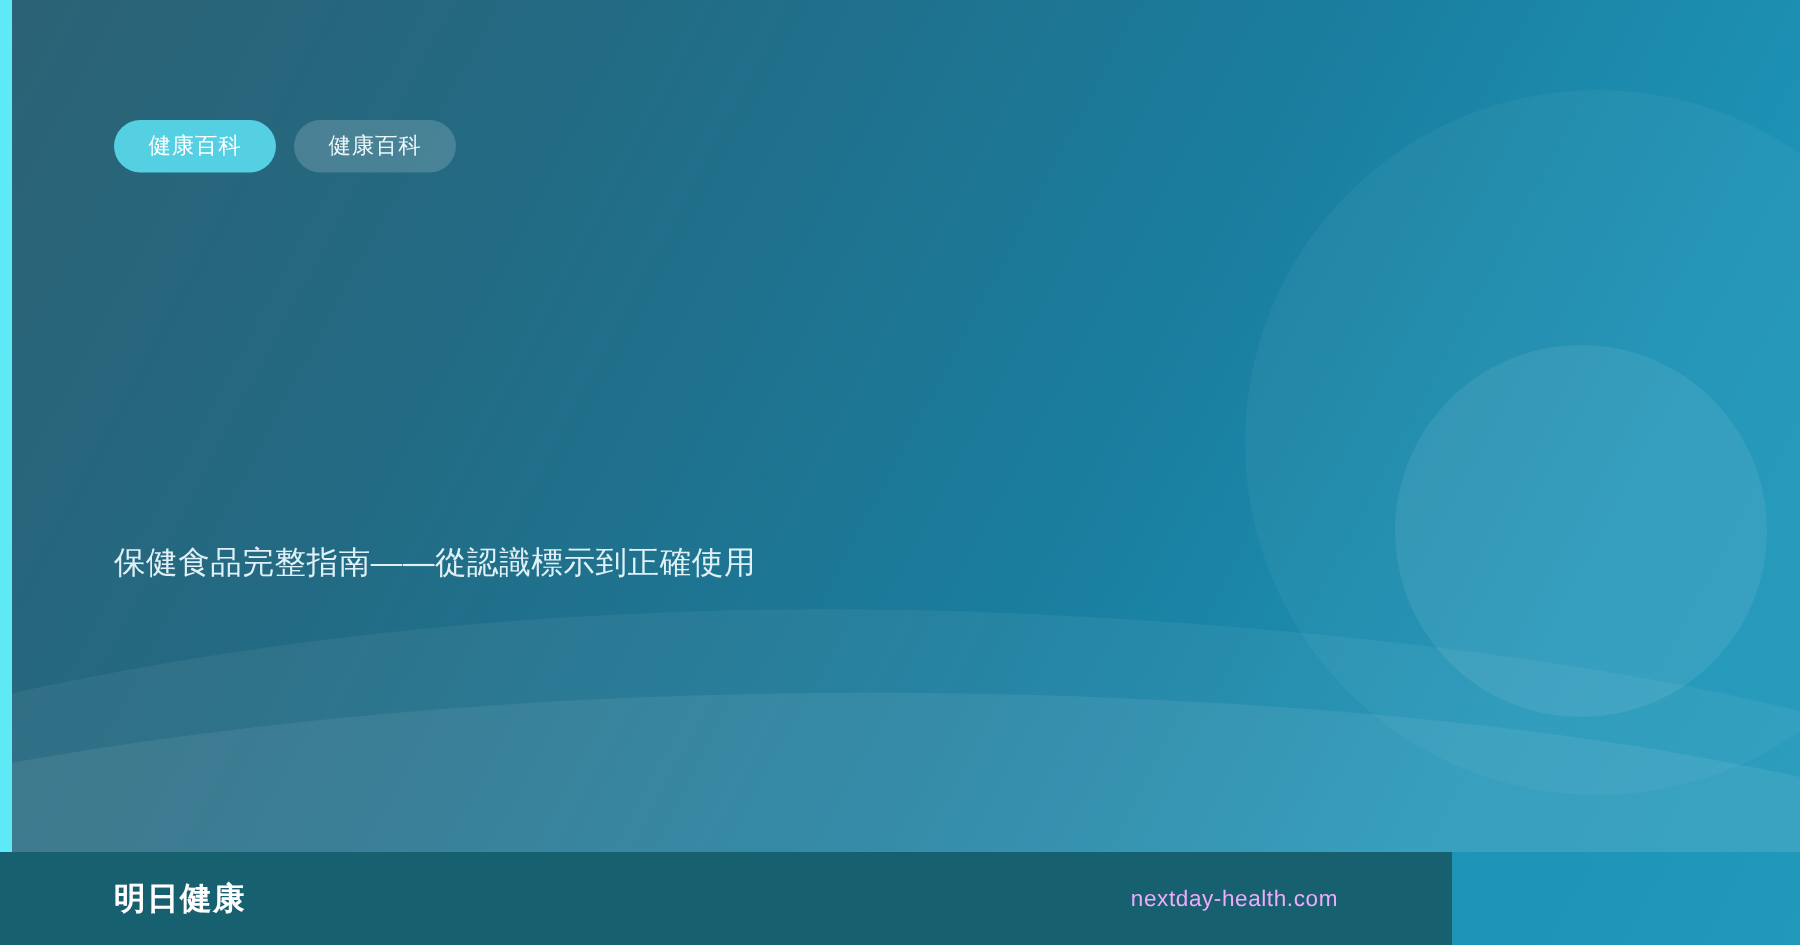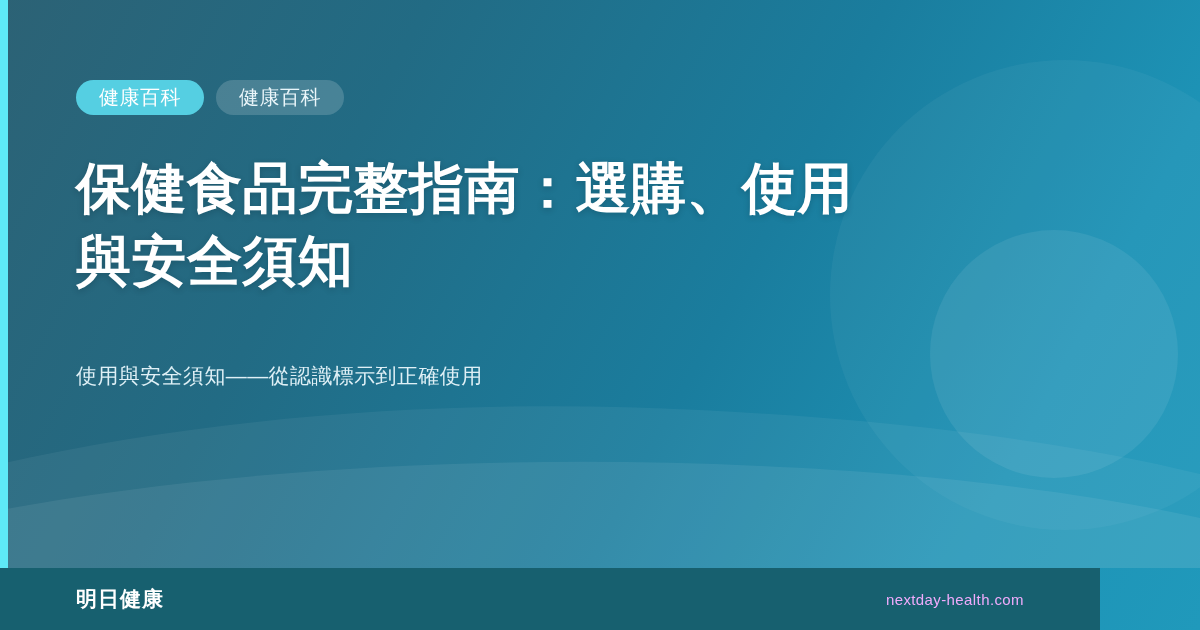--- a/index.html
+++ b/index.html
@@ -99,21 +99,21 @@
     align-items: center;
   }
 
   .tag {
     display: inline-flex;
     align-items: center;
     justify-content: center;
     height: 35px;
     padding: 0 23px;
     border-radius: 18px;
-    font-size: 20px;
+    font-size: 15px;
     letter-spacing: 0.5px;
     color: #ffffff;
     white-space: nowrap;
   }
   .tag--primary {
     background: #55cfe2;
     color: #ffffff;
   }
   .tag--muted {
     background: rgba(255, 255, 255, 0.17);
@@ -144,21 +144,21 @@
     line-height: 1.5;
     color: #dff0f6;
     letter-spacing: 0.4px;
   }
 
   
   .footer {
     position: absolute;
     left: 0;
     bottom: 0;
-    width: 1100px;
+    width: 968px;
     height: 62px;
     background: #17606f;
     display: flex;
     align-items: center;
     justify-content: space-between;
     box-sizing: border-box;
     padding: 0 76px 0 76px;
   }
   .brand {
     font-size: 21px;
@@ -197,23 +197,22 @@
   <div class="accent-bar"></div>
   <div class="accent-bar-foot"></div>
 
   <div class="content">
 
     <div class="tag-row">
       <span class="tag tag--primary">健康百科</span>
       <span class="tag tag--muted">健康百科</span>
     </div>
 
-    <h1 class="headline">保健食品完整指南：選購、使用與安全須知</h1>
-
-    <p class="subtitle">使用與安全須知——從認識標示到正確使用</p>
+
+    <p class="subtitle">保健食品完整指南——從認識標示到正確使用</p>
   </div>
 
   <div class="footer">
     <span class="brand">明日健康</span>
     <span class="domain">nextday-health.com</span>
   </div>
 
 </div>
 
 </body></html>

